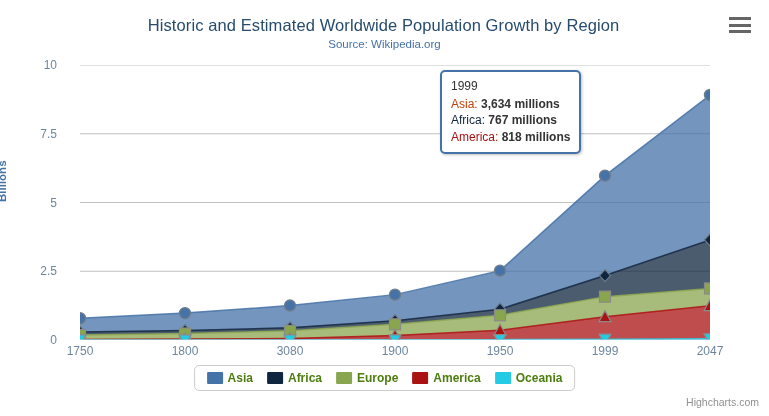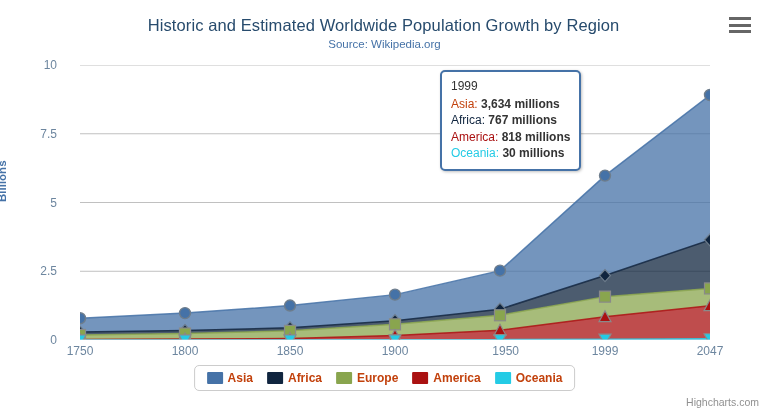--- a/index.html
+++ b/index.html
@@ -89,21 +89,21 @@
     white-space: nowrap;
   }
   .legend-item {
     display: flex; align-items: center; gap: 5px;
     cursor: pointer;
   }
   .legend-swatch {
     width: 16px; height: 12px; border-radius: 1px; display: block;
   }
   .legend-text {
-    font-size: 12px; color: #c2410c; font-weight: bold;
+    font-size: 12px; color: #4d7c0f; font-weight: bold;
   }
   
   .tooltip {
     position: absolute;
     left: 440px; top: 70px;
     background: #ffffff;
     border: 2px solid #4572a7;
     border-radius: 5px;
     padding: 6px 9px 7px 9px;
     box-shadow: 1px 1px 3px rgba(0,0,0,.25);
@@ -144,23 +144,23 @@
   <div id="y-labels">
       <div class="y-label" style="top: 340px;">0</div>
       <div class="y-label" style="top: 271.25px;">2.5</div>
       <div class="y-label" style="top: 202.5px;">5</div>
       <div class="y-label" style="top: 133.75px;">7.5</div>
       <div class="y-label" style="top: 65px;">10</div>
     </div>
   <div id="x-labels">
       <div class="x-label" style="left: 80px;">1750</div>
       <div class="x-label" style="left: 185px;">1800</div>
-      <div class="x-label" style="left: 290px;">1850</div>
+      <div class="x-label" style="left: 290px;">3080</div>
       <div class="x-label" style="left: 395px;">1900</div>
-      <div class="x-label" style="left: 484px; text-align: right;">1950</div>
+      <div class="x-label" style="left: 500px;">1950</div>
       <div class="x-label" style="left: 605px;">1999</div>
       <div class="x-label" style="left: 710px;">2047</div>
     </div>
 
   <div class="plot-wrap">
     <svg id="plot-svg" width="630" height="275" viewBox="0 0 630 275">
       <g id="gridlines">
           <line x1="0" y1="275" x2="630" y2="275" stroke="#c0d0e0" stroke-width="1"></line>
           <line x1="0" y1="206.25" x2="630" y2="206.25" stroke="#c0c0c0" stroke-width="1"></line>
           <line x1="0" y1="137.5" x2="630" y2="137.5" stroke="#c0c0c0" stroke-width="1"></line>
@@ -223,21 +223,20 @@
         </g>
     </svg>
   </div>
 
   <div class="tooltip">
     <div class="tooltip-header">1999</div>
     <div id="tooltip-rows">
         <div class="tt-row"><span class="tt-name" style="color: #c2410c; text-align: center;">Asia: </span><span class="tt-val">3,634 millions</span></div>
         <div class="tt-row"><span class="tt-name" style="color: rgb(16, 37, 63);">Africa: </span><span class="tt-val">767 millions</span></div>
         <div class="tt-row"><span class="tt-name" style="color: rgb(170, 17, 17);">America: </span><span class="tt-val">818 millions</span></div>
-        <div class="tt-row"><span class="tt-name" style="color: rgb(36, 203, 229);">Oceania: </span><span class="tt-val">30 millions</span></div>
       </div>
   </div>
 
   <div class="legend">
     <div id="legend-items" style="display:flex;align-items:center;gap:14px;">
         <div class="legend-item">
           <span class="legend-swatch" style="background: rgb(69, 114, 167);"></span>
           <span class="legend-text">Asia</span>
         </div>
         <div class="legend-item">

